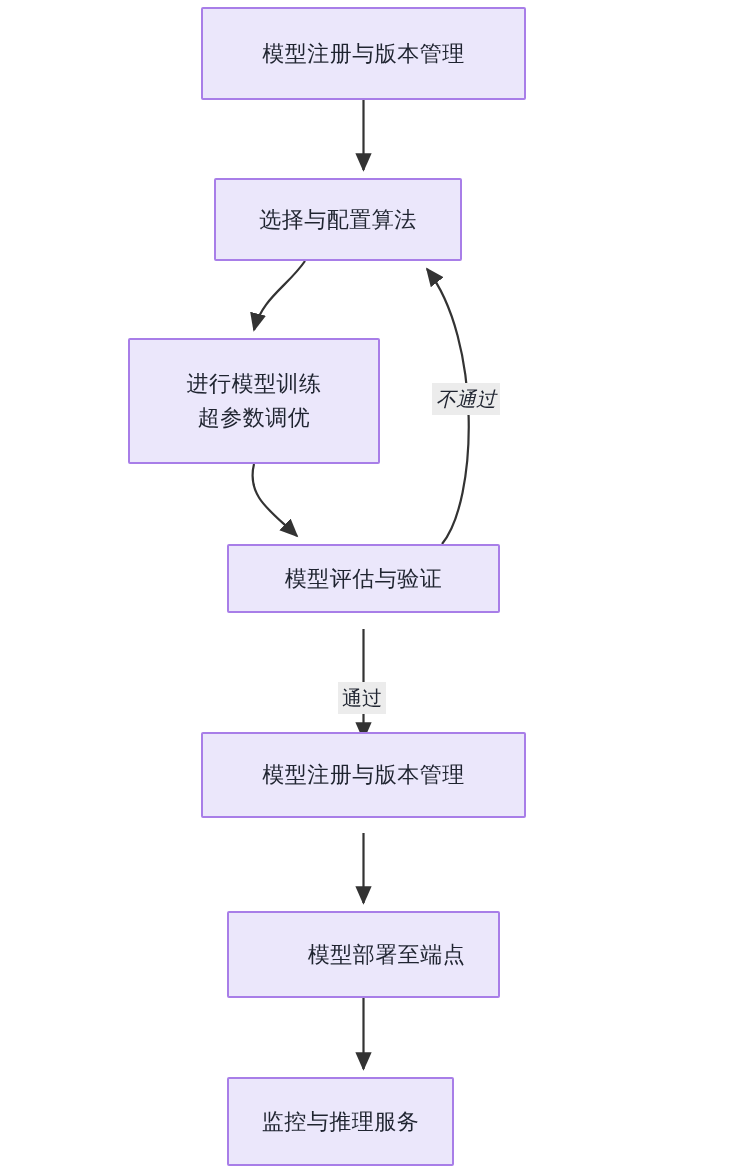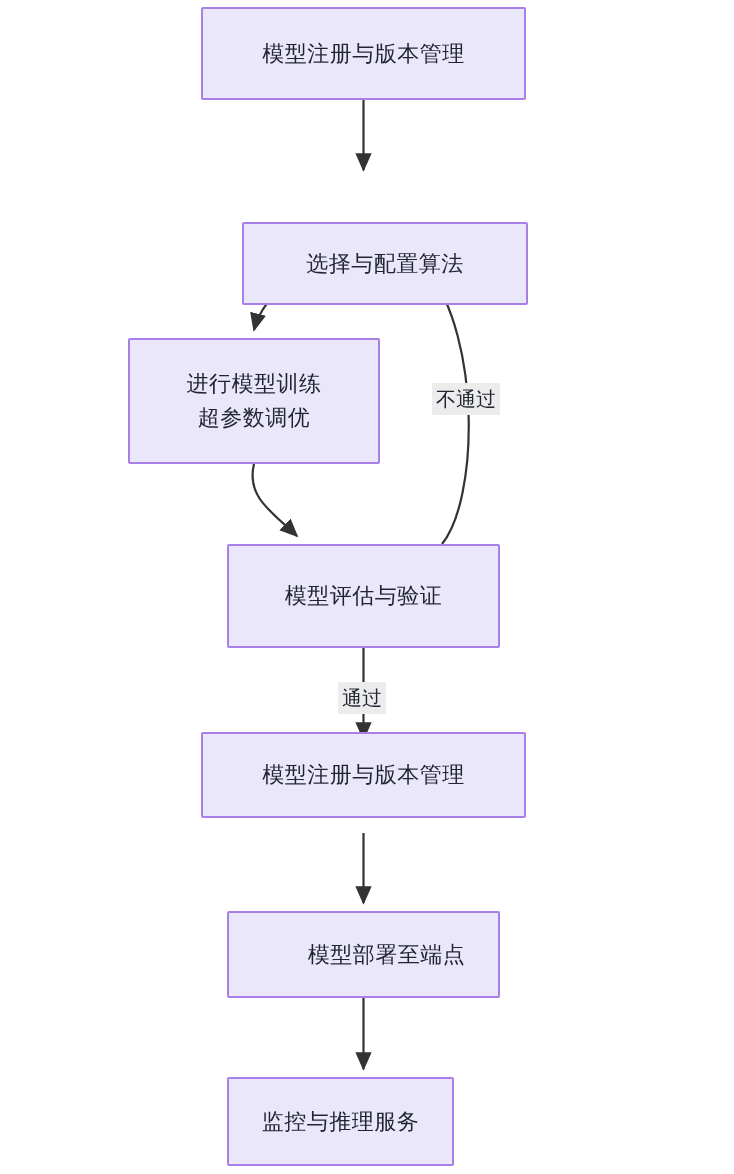--- a/index.html
+++ b/index.html
@@ -82,46 +82,46 @@
 
     <path d="M363.5,833 L363.5,903" fill="none" stroke="#333333" stroke-width="2.2" marker-end="url(#arrowhead)"></path>
 
     <path d="M363.5,998 L363.5,1069" fill="none" stroke="#333333" stroke-width="2.2" marker-end="url(#arrowhead)"></path>
   </svg>
 
   <div class="node" style="left:201px; top:7px; width:325px; height:93px;">
     <span class="node-label">模型注册与版本管理</span>
   </div>
 
-  <div class="node" style="left:242px; top:178px; width:286px; height:83px;margin-top:44px;">
+  <div class="node" style="left:214px; top:178px; width:248px; height:83px;">
     <span class="node-label">选择与配置算法</span>
   </div>
 
   <div class="node" style="left:128px; top:338px; width:252px; height:126px;">
     <span class="node-label">进行模型训练
 超参数调优</span>
   </div>
 
-  <div class="node" style="left:227px; top:544px; width:273px; height:104px;">
+  <div class="node" style="left:227px; top:544px; width:273px; height:69px;">
     <span class="node-label">模型评估与验证</span>
   </div>
 
   <div class="node" style="left:201px; top:732px; width:325px; height:86px;">
     <span class="node-label">模型注册与版本管理</span>
   </div>
 
   <div class="node" style="left:227px; top:911px; width:273px; height:87px;padding-left:46px;">
     <span class="node-label">模型部署至端点</span>
   </div>
 
   <div class="node" style="left:227px; top:1077px; width:227px; height:89px;">
     <span class="node-label">监控与推理服务</span>
   </div>
 
-  <div class="edge-label" style="left:432px; top:383px;">
+  <div class="edge-label" style="left:432px; top:383px;font-style:italic;">
     <span>不通过</span>
   </div>
 
   <div class="edge-label" style="left:338px; top:682px;">
     <span>通过</span>
   </div>
 
 </div>
 
 </body></html>

